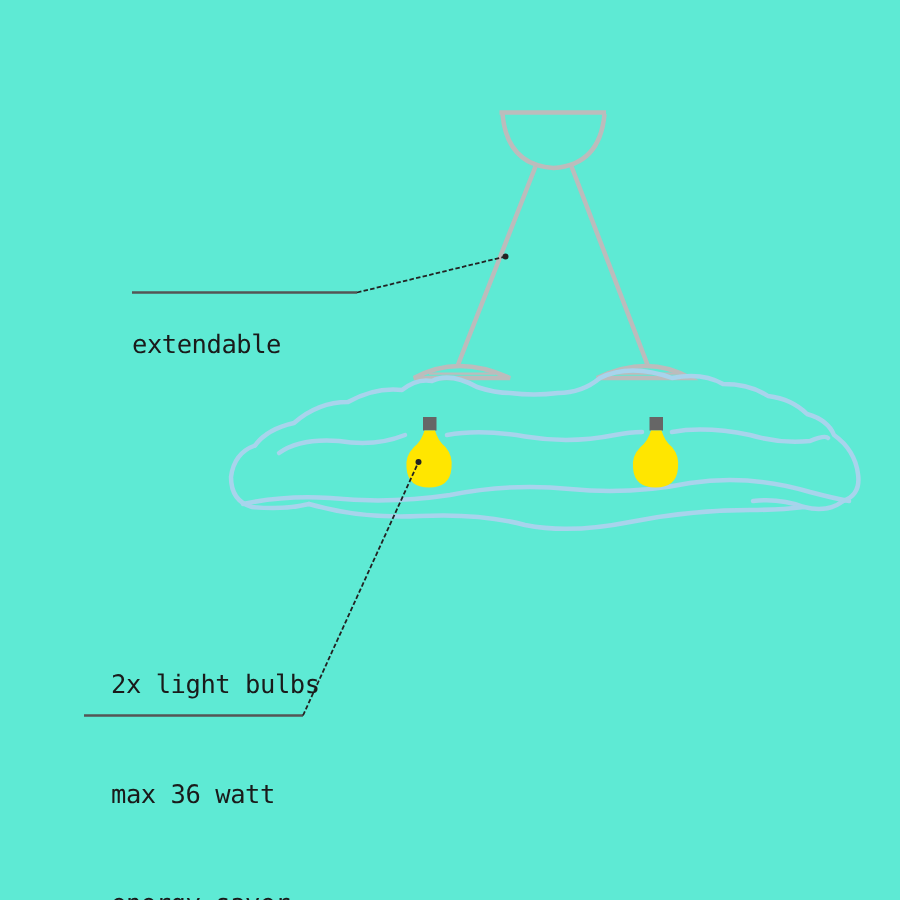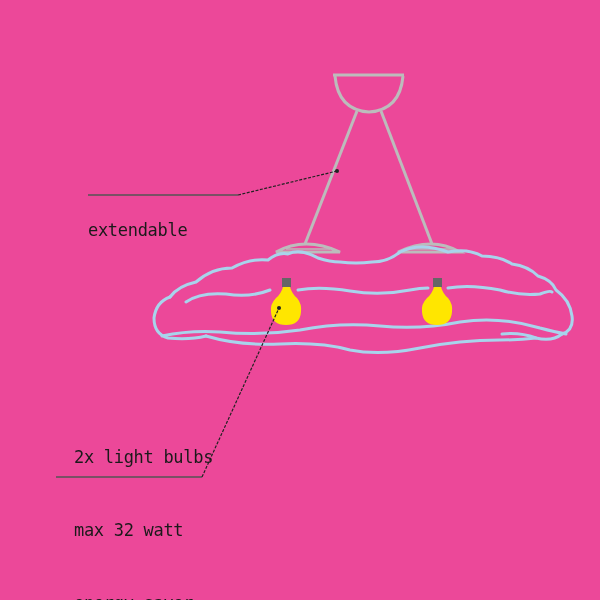--- a/index.html
+++ b/index.html
@@ -1,16 +1,16 @@
 <!DOCTYPE html>
 <html><head>
 <meta charset="utf-8">
 <style>
   html, body { margin: 0; padding: 0; background: #ffffff; }
-  .canvas { position: relative; width: 600px; height: 600px; background: #ec4899; overflow: hidden; }
+  .canvas { position: relative; width: 600px; height: 600px; background: #5eead4; overflow: hidden; }
   svg.art { position: absolute; left: 0; top: 0; width: 600px; height: 600px; }
   .label {
     position: absolute;
     font-family: "DejaVu Sans Mono", "Liberation Mono", monospace;
     font-size: 17px;
     color: #1a1a1a;
     line-height: 24px;
     white-space: pre;
     letter-spacing: -0.3px;
   }
@@ -93,16 +93,16 @@
       <circle cx="279" cy="308" r="2" fill="#222222" stroke="none"></circle>
     </g>
   </svg>
 
   <div class="label label-extend">
     <div>extendable</div>
   </div>
 
   <div class="label label-bulbs">
     <div>2x light bulbs</div>
-    <div>max 32 watt</div>
+    <div>max 36 watt</div>
     <div>energy saver</div>
   </div>
 </div>
 
 </body></html>

